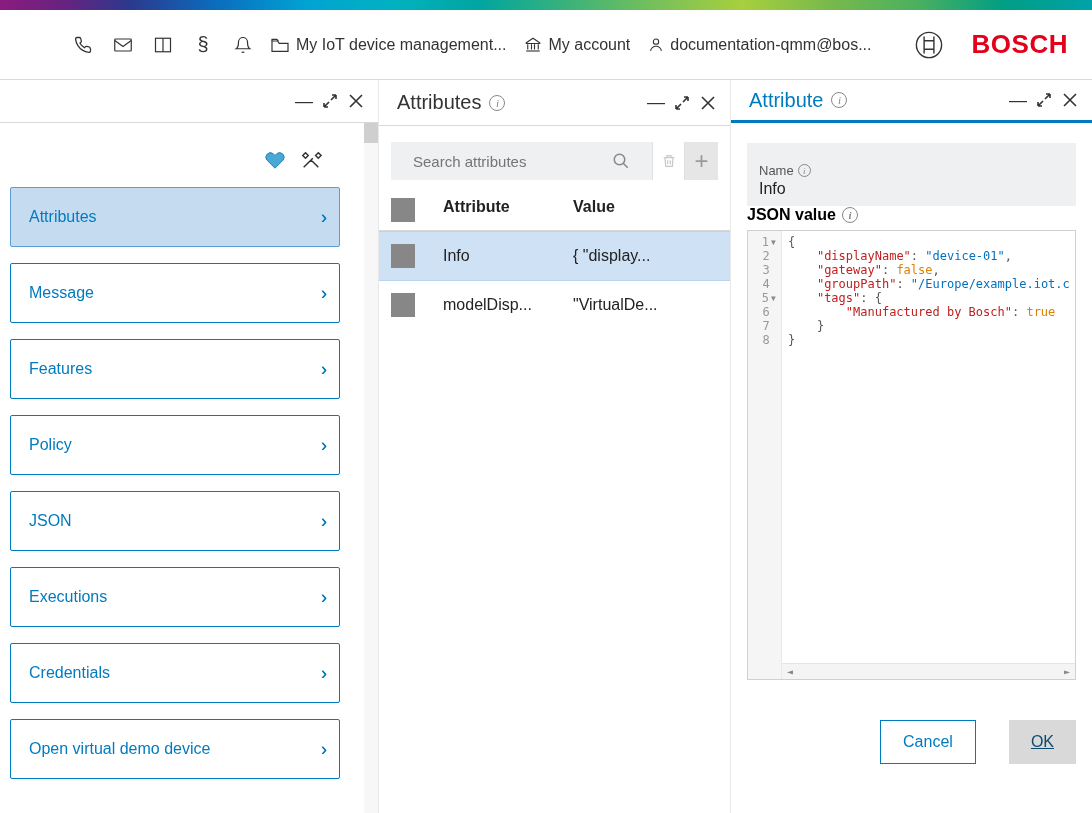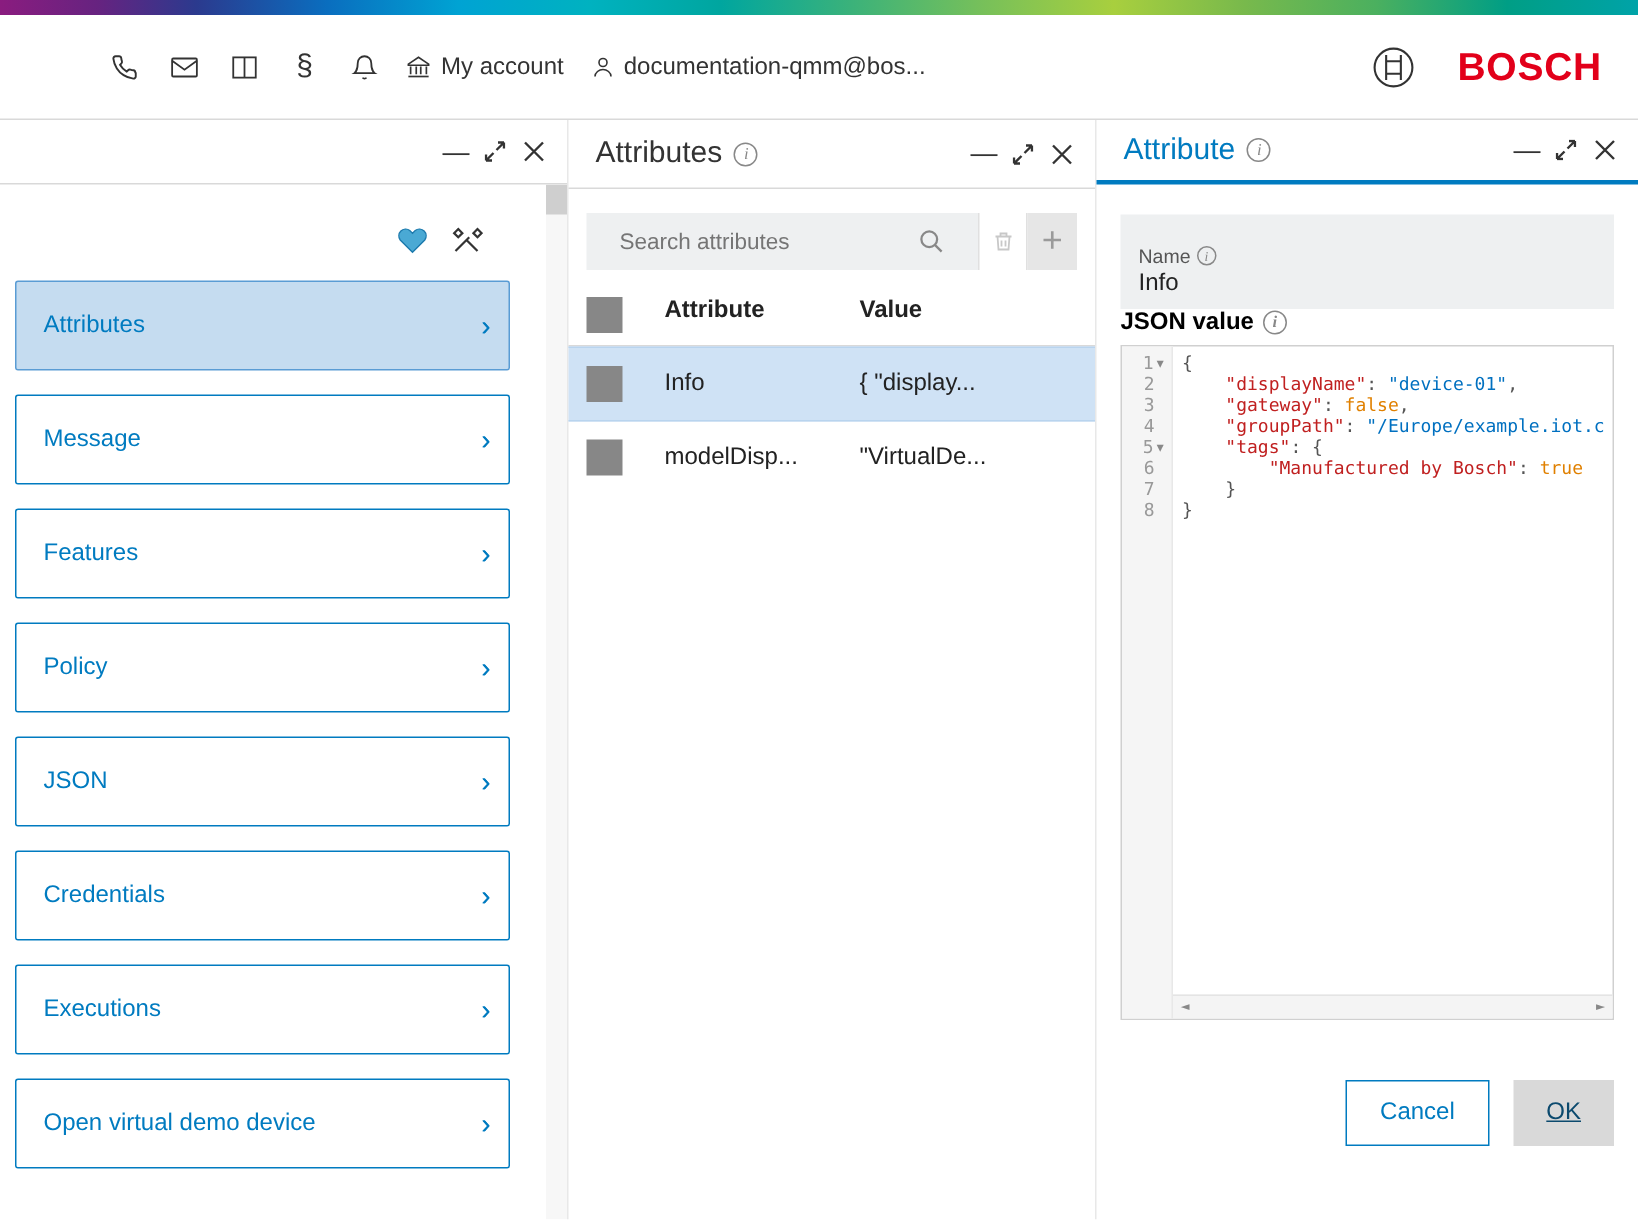--- a/index.html
+++ b/index.html
@@ -114,21 +114,21 @@
   .gutter{width:34px;background:#f5f5f5;border-right:1px solid #e8e8e8;text-align:right;padding:4px 4px 0 0;color:#999;line-height:14px;}
   .gutter .fold{display:inline-block;width:8px;color:#888;}
   .code-body{flex:1;padding:4px 0 0 6px;line-height:14px;white-space:pre;overflow:hidden;}
   .tok-key{color:#c02020;}
   .tok-str{color:#0070c0;}
   .tok-bool{color:#e08000;}
   .tok-punc{color:#555;}
   .h-scroll{position:absolute;bottom:0;left:34px;right:0;height:16px;background:#f4f4f4;border-top:1px solid #e4e4e4;display:flex;align-items:center;}
   .h-scroll .arrow{width:16px;text-align:center;color:#888;font-size:10px;}
   .h-scroll .track{flex:1;}
-  .footer-btns{display:flex;justify-content:flex-end;gap:16px;padding:40px 0 10px 0;text-align:center;}
+  .footer-btns{display:flex;justify-content:flex-end;gap:33px;padding:40px 0 10px 0;text-align:center;}
   .btn{height:44px;padding:0 22px;font-size:16px;display:flex;align-items:center;justify-content:center;cursor:pointer;}
   .btn-cancel{border:1px solid #007bc0;color:#007bc0;background:#fff;}
   .btn-ok{background:#d9d9d9;color:#0c4a6e;text-decoration:underline;}
   svg{display:block;}
 </style>
 </head>
 <body>
 
 <div class="brand-stripe"></div>
 
@@ -154,20 +154,29 @@
     <span class="tb-icon" style="font-size:20px;color:#333;">§</span>
     <span class="tb-icon">
       <svg width="18" height="20" viewBox="0 0 24 24" fill="none" stroke="#333" stroke-width="1.6">
           <path d="M18 8a6 6 0 1 0-12 0c0 7-3 9-3 9h18s-3-2-3-9"></path>
           <path d="M13.7 21a2 2 0 0 1-3.4 0"></path>
         </svg>
     </span>
   </div>
   <div class="tb-link">
     <span>
+      <svg width="20" height="16" viewBox="0 0 24 20" fill="none" stroke="#333" stroke-width="1.5">
+          <path d="M2 5h7l2 3h11v10H2z"></path>
+          <path d="M2 5V3h6l2 2"></path>
+        </svg>
+    </span>
+    <span>My IoT device management...</span>
+  </div>
+  <div class="tb-link">
+    <span>
       <svg width="18" height="18" viewBox="0 0 24 24" fill="none" stroke="#333" stroke-width="1.5">
           <path d="M3 9l9-6 9 6v1H3z"></path>
           <path d="M5 11v7M10 11v7M14 11v7M19 11v7"></path>
           <path d="M3 20h18"></path>
         </svg>
     </span>
     <span>My account</span>
   </div>
   <div class="tb-link">
     <span>
@@ -234,25 +243,25 @@
       </div>
       <div class="nav-card">
         <span>Policy</span>
         <span class="nav-chevrons">››</span>
       </div>
       <div class="nav-card">
         <span>JSON</span>
         <span class="nav-chevrons">››</span>
       </div>
       <div class="nav-card">
+        <span>Executions</span>
+        <span class="nav-chevrons">››</span>
+      </div>
+      <div class="nav-card">
         <span>Credentials</span>
-        <span class="nav-chevrons">››</span>
-      </div>
-      <div class="nav-card">
-        <span>Executions</span>
         <span class="nav-chevrons">››</span>
       </div>
       <div class="nav-card">
         <span>Open virtual demo device</span>
         <span class="nav-chevrons">››</span>
       </div>
     </div>
   </div>
 
   <div class="panel panel-mid">

